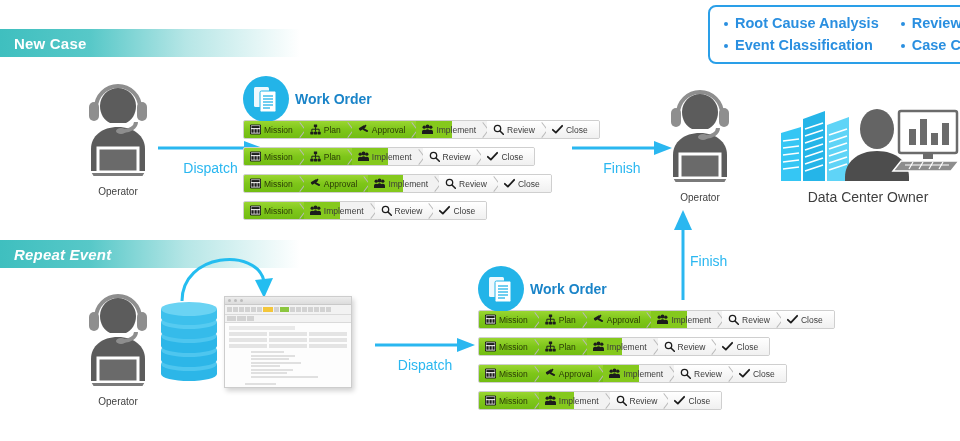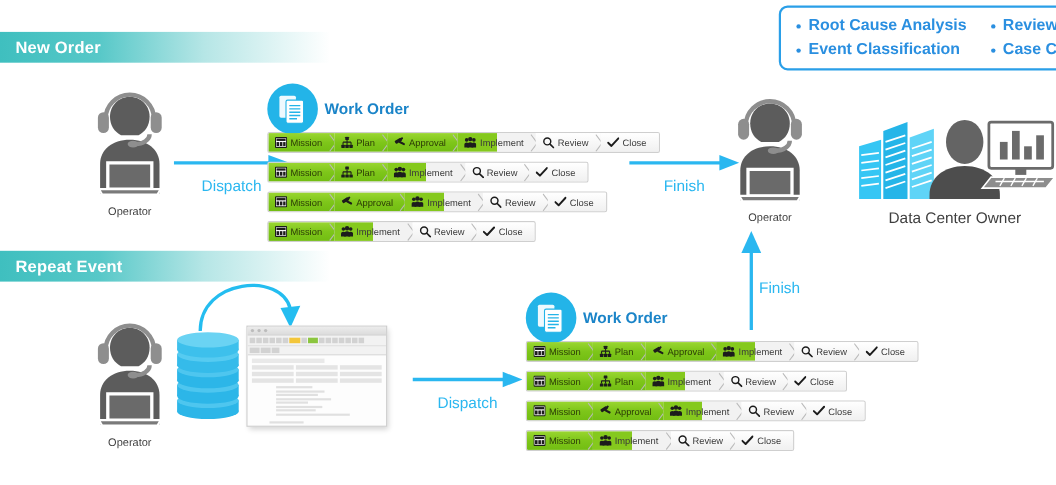--- a/index.html
+++ b/index.html
@@ -137,24 +137,24 @@
   .win .body{padding:3px 4px;}
   .win .fld{height:4px;background:#e9e9e9;margin-bottom:2px;}
   .win .row{display:flex;gap:2px;margin-bottom:2px;}
   .win .row b{display:block;height:4px;background:#e4e4e4;flex:1;}
   .win .txt{height:2px;background:#e0e0e0;margin-bottom:1.5px;}
 </style>
 </head>
 <body>
 
 <div class="abs banner" style="left:0;top:29px;width:300px;">
-  <span>New Order</span>
-</div>
-
-<div class="abs banner" style="left:0;top:228px;width:300px;">
+  <span>New Case</span>
+</div>
+
+<div class="abs banner" style="left:0;top:240px;width:300px;font-style:italic;">
   <span>Repeat Event</span>
 </div>
 
 <div class="abs legend" style="left:708px;top:5px;width:280px;">
   <div class="li">
     <span class="dot"></span>
     <span>Root Cause Analysis</span>
   </div>
   <div class="li">
     <span class="dot"></span>

